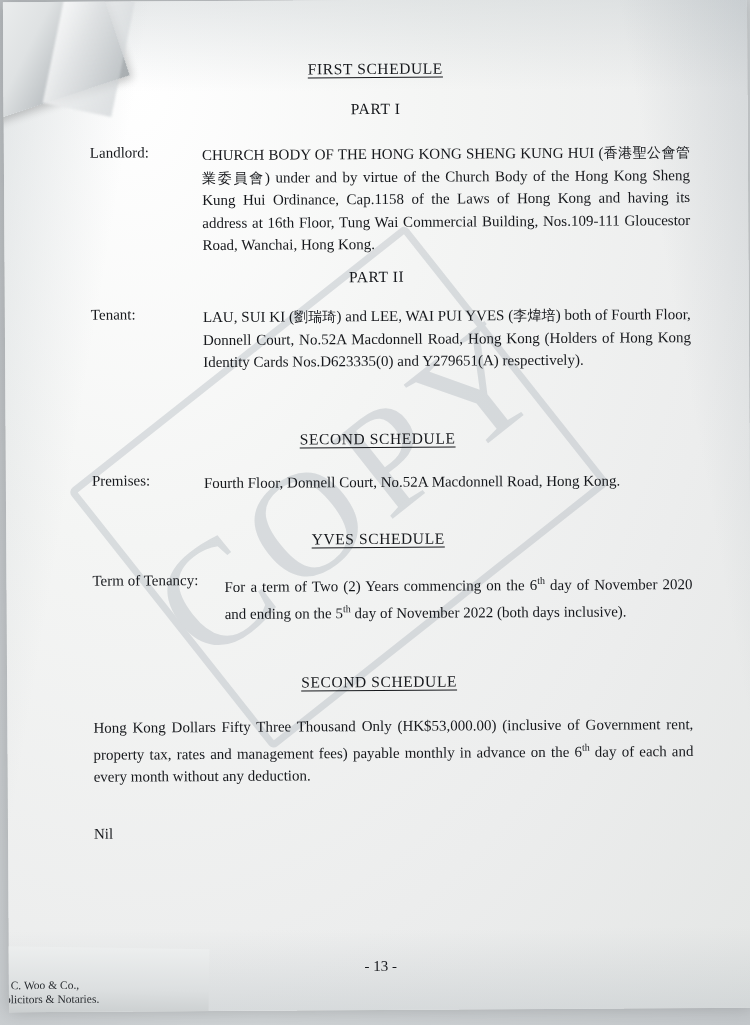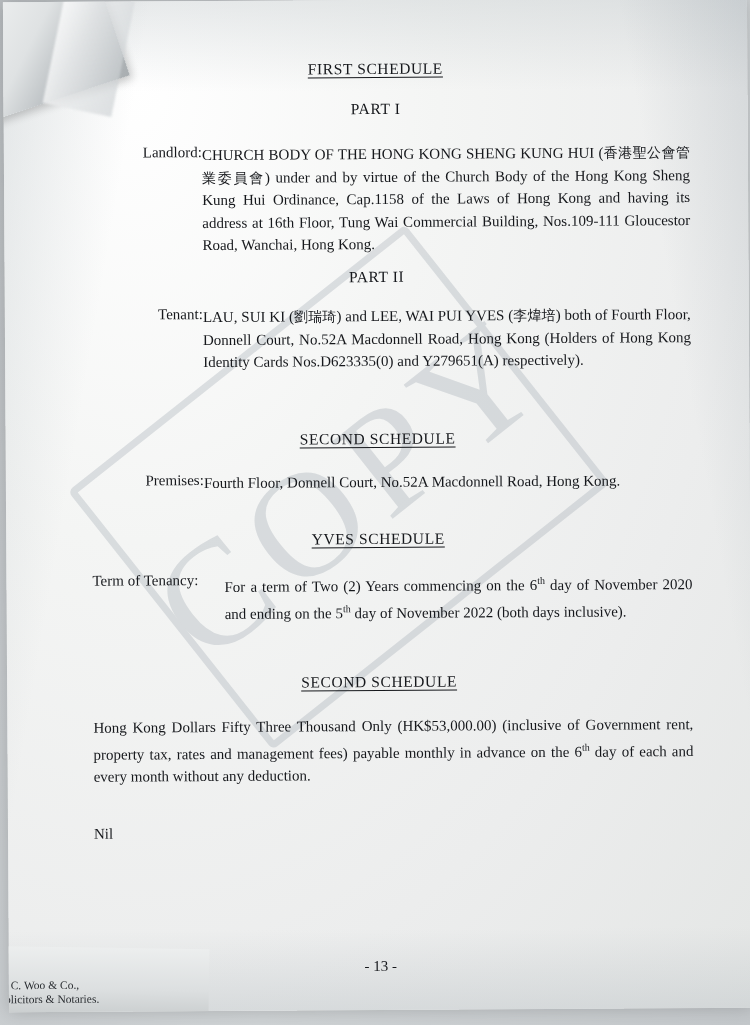--- a/index.html
+++ b/index.html
@@ -171,21 +171,21 @@
   #t-part2     { position:absolute; left:0; right:0; top:268px; }
   #r-tenant    { left:86px; top:305px; width:600px; }
   #t-second    { position:absolute; left:0; right:0; top:430px; }
   #r-premises  { left:86px; top:471px; width:600px; }
   #t-third     { position:absolute; left:0; right:0; top:530px; }
   #r-term      { left:86px; top:571px; width:600px; }
   #t-fourth    { position:absolute; left:0; right:0; top:673px; }
   #r-rent      { left:86px; top:715px; width:600px; }
   #r-other     { left:86px; top:821px; width:600px; }
 
-  .lab-w  { width: 112px; flex: 0 0 112px; text-align: right; }
+  .lab-w  { width: 112px; flex: 0 0 112px; }
   .lab-w2 { width: 132px; flex: 0 0 132px; }
 </style>
 </head>
 <body>
 
 <div id="photo">
 
   <div id="sheet">
 
     <div class="curl"></div>

